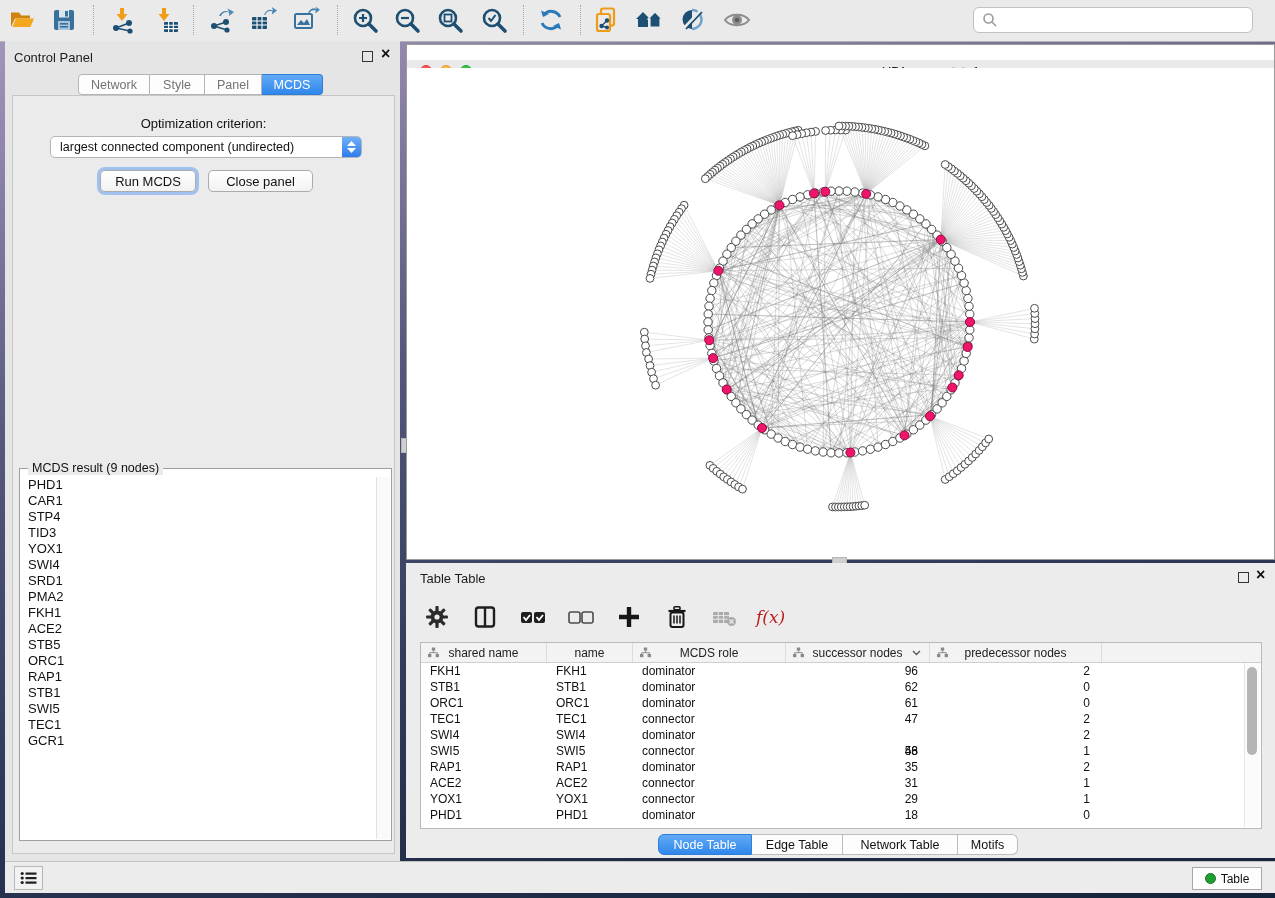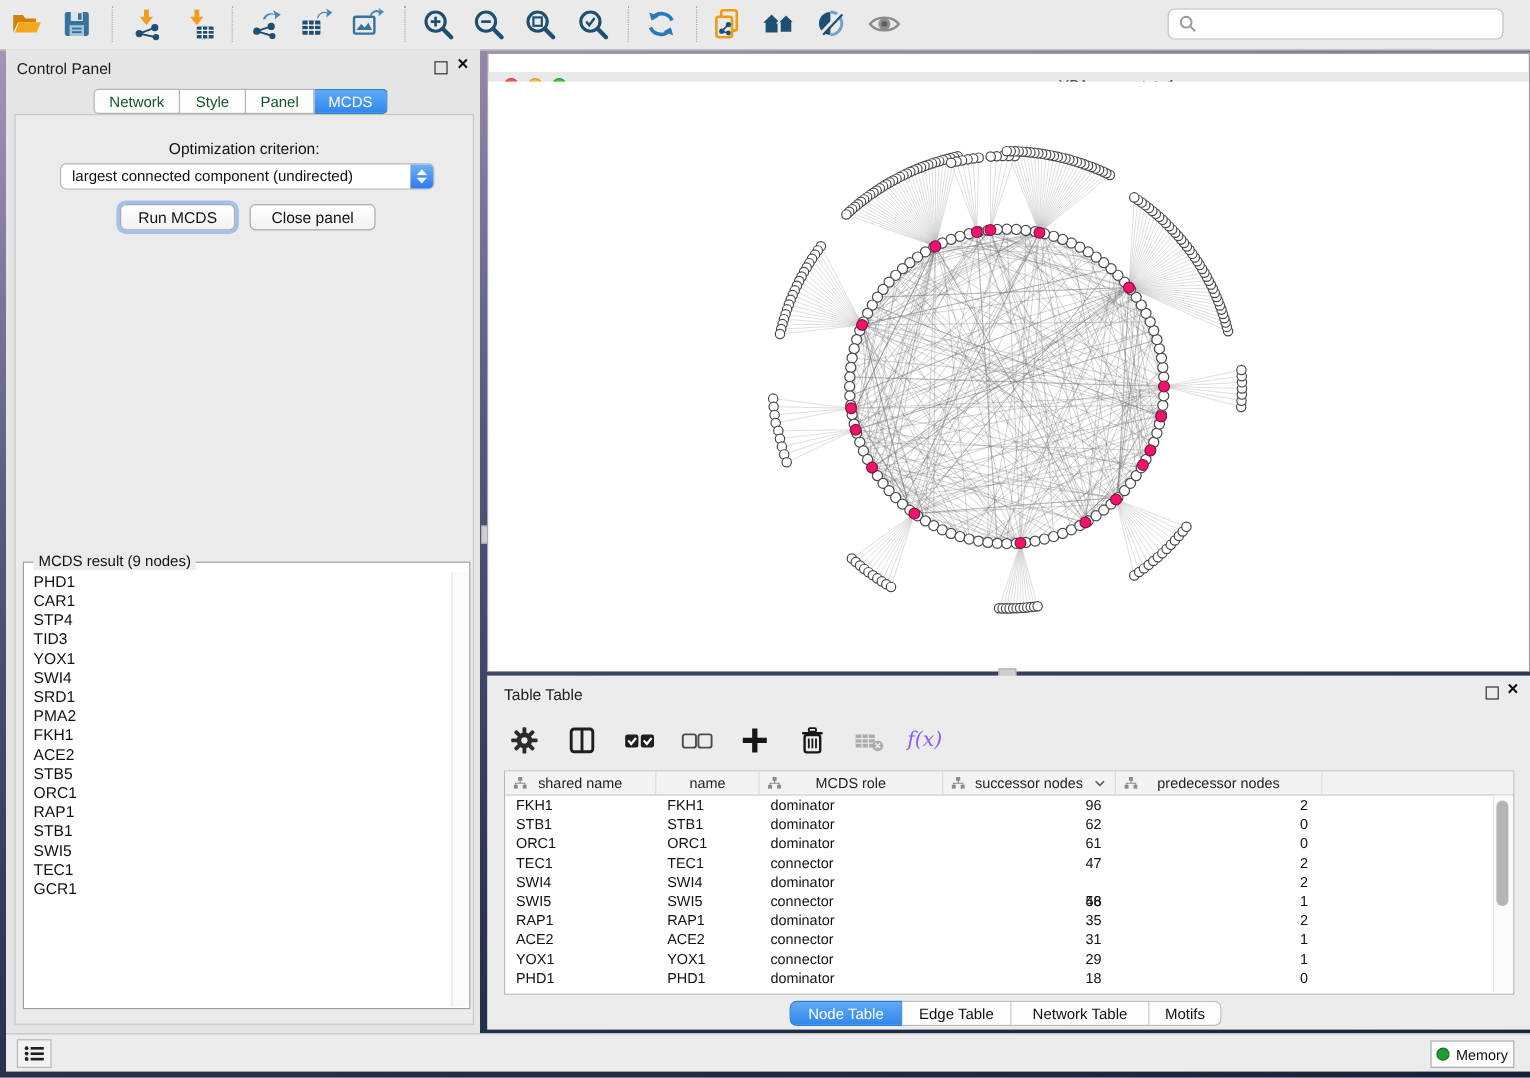--- a/index.html
+++ b/index.html
@@ -14,21 +14,21 @@
   .tbtn{top:3px;width:36px;height:34px;display:flex;align-items:center;justify-content:center;}
   .tsep{top:5px;width:0;height:30px;border-left:1px dotted #a8a8a8;}
   .searchbox{left:973px;top:7px;width:280px;height:26px;background:#fff;border:1px solid #c0c0c0;border-radius:6px;display:flex;align-items:center;padding-left:8px;box-sizing:border-box;}
   
   .panel-title{font-size:13px;color:#1c1c1c;}
   .float-ic{width:9px;height:9px;border:1.5px solid #333;display:inline-block;}
   .close-ic{font-size:16px;font-weight:900;color:#111;line-height:10px;}
   
   .cpanel{left:5px;top:41px;width:395px;height:821px;background:#e5e5e5;}
   .tab{height:21px;box-sizing:border-box;border:1px solid #b5b5b5;border-left:none;background:#fdfdfd;
-       font-size:12.5px;color:#14532d;display:inline-flex;align-items:center;justify-content:center;}
+       font-size:12.5px;color:#737373;display:inline-flex;align-items:center;justify-content:center;}
   .tab:first-child{border-left:1px solid #b5b5b5;border-radius:4px 0 0 4px;}
   .tab:last-child{border-radius:0 4px 4px 0;}
   .tab.active{background:linear-gradient(#62aaf5,#2f87ec);color:#fff;border-color:#2f7fd6;}
   .cbody{left:7px;top:54px;width:381px;height:757px;background:#ebebeb;border:1px solid #c6c6c6;}
   .combo{background:#fff;border:1px solid #b5b5b5;border-radius:5px;font-size:12.5px;color:#111;
          display:flex;align-items:center;box-sizing:border-box;}
   .combo .stepper{margin-left:auto;width:19px;height:100%;border-radius:0 4px 4px 0;
          background:linear-gradient(#6fb0f8,#2f7bee);display:flex;flex-direction:column;align-items:center;justify-content:center;gap:2px;}
   .pushbtn{background:linear-gradient(#ffffff,#f2f2f2);border:1px solid #ababab;border-radius:5px;
          font-size:13px;color:#111;display:flex;align-items:center;justify-content:center;box-sizing:border-box;}
@@ -40,21 +40,21 @@
   .list-scroll{position:absolute;top:8px;right:1px;bottom:1px;width:13px;background:#fafafa;border-left:1px solid #e2e2e2;}
   
   .netwin{left:406px;top:44px;width:869px;height:516px;border:1px solid #9a9a9a;box-sizing:border-box;background:#fff;}
   .nettitle{left:0;top:15px;right:0;height:23px;background:#e9e9e9;border-bottom:1px solid #c4c4c4;}
   .tl{width:12px;height:12px;border-radius:50%;top:5px;}
   .netcanvas{left:0;top:23px;width:867px;height:491px;background:#fff;overflow:hidden;}
   
   .tpanel{left:406px;top:563px;width:869px;height:295px;background:#ececec;}
   .ttool{left:14px;top:34px;right:14px;height:40px;display:flex;align-items:center;gap:14px;}
   .ticon{width:34px;height:30px;display:flex;align-items:center;justify-content:center;}
-  .fx{font-family:"DejaVu Serif",serif;font-style:italic;font-size:17px;color:#8b5cf6;}
+  .fx{font-family:"DejaVu Serif",serif;font-style:italic;font-size:17px;color:#b91c1c;}
   .ttable{left:14px;top:79px;width:842px;height:187px;background:#fff;border:1px solid #b9b9b9;box-sizing:border-box;}
   .thead{display:flex;height:19px;background:#f3f3f3;border-bottom:1px solid #cfcfcf;}
   .th{position:relative;box-sizing:border-box;border-right:1px solid #dcdcdc;font-size:12px;color:#222;
       display:flex;align-items:center;justify-content:center;}
   .th .tree{position:absolute;left:7px;top:4px;}
   .th .sort{position:absolute;right:8px;top:7px;}
   .trow{display:flex;height:16px;align-items:center;}
   .td{box-sizing:border-box;font-size:12px;color:#111;padding-left:9px;white-space:nowrap;overflow:hidden;}
   .td.num{text-align:right;padding-right:12px;}
   .tscroll{position:absolute;top:20px;right:1px;bottom:1px;width:15px;background:#fbfbfb;border-left:1px solid #e4e4e4;}
@@ -1310,15 +1310,15 @@
           <circle cx="2.2" cy="7" r="1.6"></circle>
           <circle cx="2.2" cy="11.5" r="1.6"></circle>
           <rect x="5.5" y="1.5" width="11" height="2.2"></rect>
           <rect x="5.5" y="6" width="11" height="2.2"></rect>
           <rect x="5.5" y="10.5" width="11" height="2.2"></rect>
         </g>
       </svg>
   </span>
   <span class="memorybtn">
     <span class="memdot"></span>
-    <span>Memory</span>
+    <span>Table</span>
   </span>
 </div>
 
 </body></html>

